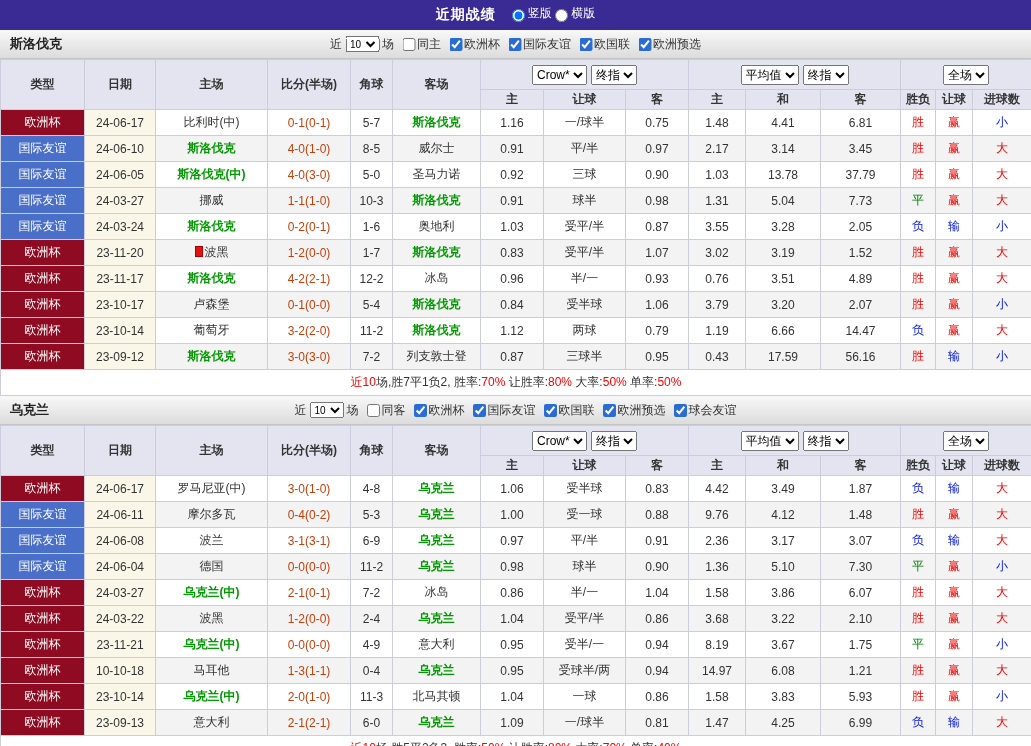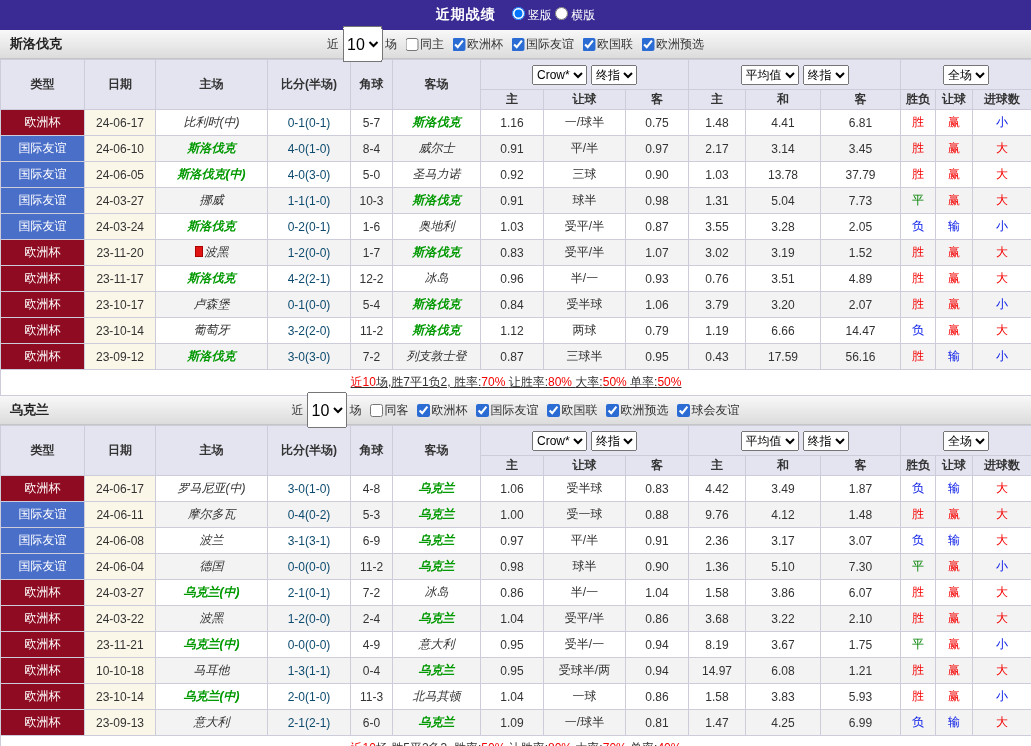--- a/index.html
+++ b/index.html
@@ -4,53 +4,53 @@
 <style>
   * { box-sizing: border-box; }
   body { margin: 0; background: #fff; color: #333;
          font-family: "Liberation Sans", "DejaVu Sans", sans-serif; font-size: 12px; }
   .page { width: 1031px; }
 
   
   .topbar { height: 30px; background: #392a94; color: #fff;
             display: flex; align-items: center; justify-content: center; gap: 16px; }
   .topbar .title { font-size: 14px; font-weight: bold; letter-spacing: 1px; }
-  .topbar label { display: inline-flex; align-items: flex-start; gap: 3px; cursor: pointer; }
+  .topbar label { display: inline-flex; align-items: flex-end; gap: 3px; cursor: pointer; }
   .topbar input { margin: 0; }
 
   
   .secbar { height: 29px; background: linear-gradient(#f8f8f8, #dcdcdc);
             border-bottom: 1px solid #c5c5c5; display: flex; align-items: center;
             padding: 0 10px; position: relative; }
   .teamname { font-weight: bold; font-size: 13px; color: #222; }
   .filters { position: absolute; left: 50%; transform: translateX(-50%);
              display: flex; align-items: center; gap: 3px; white-space: nowrap; }
-  .filters select { font-size: 16px; height: 36px; }
+  .filters select { font-size: 10px; height: 16px; }
   .cb { display: inline-flex; align-items: center; margin-left: 5px; cursor: pointer; }
   .cb input { margin: 0 2px 0 0; width: 13px; height: 13px; accent-color: #2b6cd4; }
 
   
   table.grid { width: 1031px; border-collapse: collapse; table-layout: fixed; }
   .grid th, .grid td { border: 1px solid #ccccda; text-align: center; padding: 0 2px;
                        overflow: hidden; white-space: nowrap; }
   .grid thead th { background: #e4e4f1; font-weight: bold; color: #333; }
   .grid tr.h1 th { height: 30px; }
   .grid tr.h1 select { font-size: 12px; height: 20px; margin: 0 2px; }
   .grid tr.h2 th { height: 20px; }
   .grid tbody td { height: 26px; background: #fff; }
   .grid tbody tr:nth-child(even) td { background: #f3f3f3; }
   .grid tbody td.date { background: #faf6e8 !important; }
   .badge { color: #fff; }
-  .score { color: #0c4a6e; }
-  .team  { color: #333; font-style: italic; }
+  .score { color: #c2410c; }
+  .team  { color: #333; }
   .tgreen { color: #009900; font-weight: bold; }
   .red   { color: #f40000; }
   .blue  { color: #0014e6; }
   .green { color: #028102; }
-  .sumrow td { height: 21px; background: #fff !important; text-decoration: underline; }
+  .sumrow td { height: 21px; background: #fff !important; }
   .sred  { color: #f40000; }
   .sdark { color: #333; }
   .ricon { display: inline-block; width: 8px; height: 11px; background: #e11414;
            border: 1px solid #a00; margin-right: 2px; vertical-align: -1px; }
 </style>
 </head>
 <body>
 
 <div class="page">
   <div class="topbar">
@@ -150,21 +150,21 @@
             <td>6.81</td>
             <td class="red">胜</td>
             <td class="red">赢</td>
             <td class="blue">小</td>
           </tr>
           <tr>
             <td class="badge" style="background:#4a6fc9">国际友谊</td>
             <td class="date">24-06-10</td>
             <td class="team tgreen">斯洛伐克</td>
             <td class="score">4-0(1-0)</td>
-            <td>8-4</td>
+            <td>8-5</td>
             <td class="team">威尔士</td>
             <td>0.91</td>
             <td>平/半</td>
             <td>0.97</td>
             <td>2.17</td>
             <td>3.14</td>
             <td>3.45</td>
             <td class="red">胜</td>
             <td class="red">赢</td>
             <td class="red">大</td>

